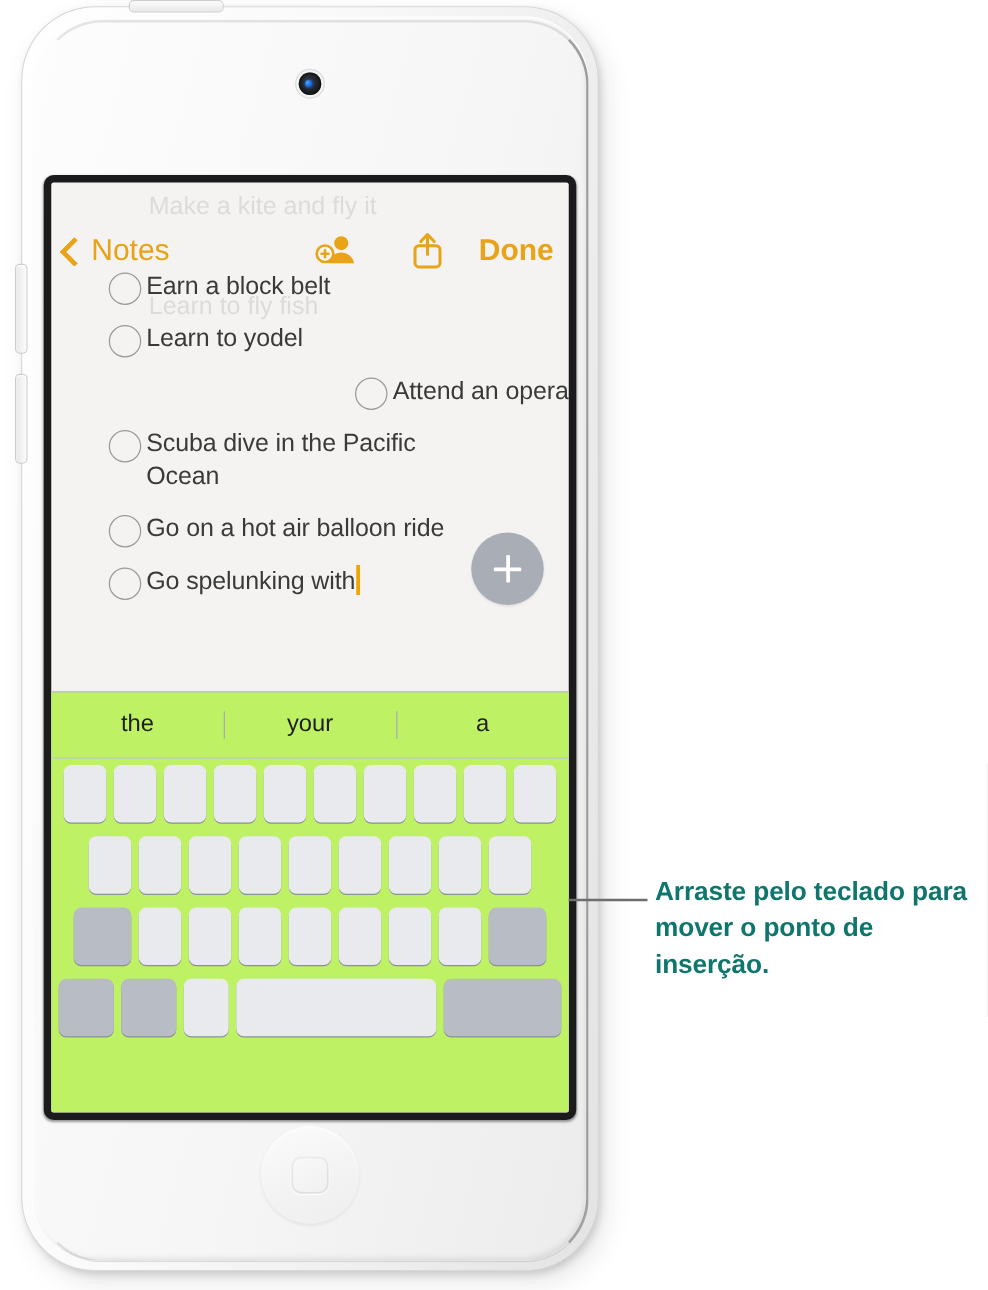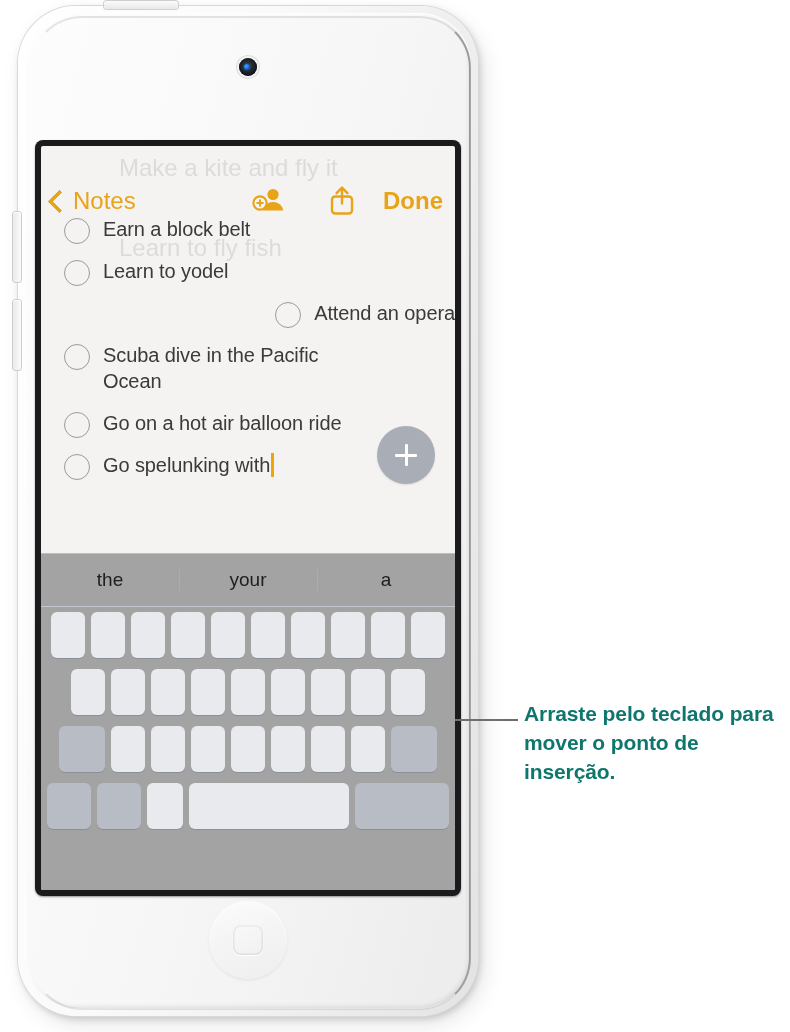--- a/index.html
+++ b/index.html
@@ -205,21 +205,21 @@
     right: -4px; top: 3.5px;
     width: 2.5px; height: 5px;
     background: #2b2b2b;
     border-radius: 0 2px 2px 0;
   }
 
   
   .ghost-line {
     position: absolute;
     left: 78px;
-    font-size: 24px;
+    font-size: 20px;
     color: rgba(60,60,60,0.13);
     white-space: nowrap;
     z-index: 1;
   }
   #ghost-1 { top: 8px; }
   #ghost-2 { top: 44px; margin-top: 44px; }
 
   
   #nav-bar {
     position: absolute;
@@ -279,22 +279,22 @@
     width: 414px;
     height: 336px;
     z-index: 3;
   }
   .todo-row {
     position: absolute;
     left: 0;
     width: 414px;
     display: flex;
     align-items: flex-start;
-    gap: 13px;
-    padding-left: 23px;
+    gap: 4px;
+    padding-left: 46px;
     box-sizing: border-box;
   }
   .bullet {
     flex: 0 0 auto;
     width: 26px; height: 26px;
     border-radius: 50%;
     border: 1.6px solid #9a9a9a;
     box-sizing: border-box;
     margin-top: 2px;
     background: transparent;
@@ -337,21 +337,21 @@
   }
   #add-button::before { left: 50%; top: 18px; width: 3px; height: 22px; margin-left: -1.5px; }
   #add-button::after { top: 50%; left: 18px; height: 3px; width: 22px; margin-top: -1.5px; }
 
   
   #keyboard {
     position: absolute;
     left: 0; bottom: 0;
     width: 414px;
     height: 336px;
-    background: #a3a3a3;
+    background: #bef264;
     z-index: 7;
     border-top: 1px solid #b9bdc6;
   }
   #suggestion-bar {
     position: relative;
     height: 52px;
     display: flex;
     align-items: center;
     border-bottom: 1px solid #c2c6ce;
   }

